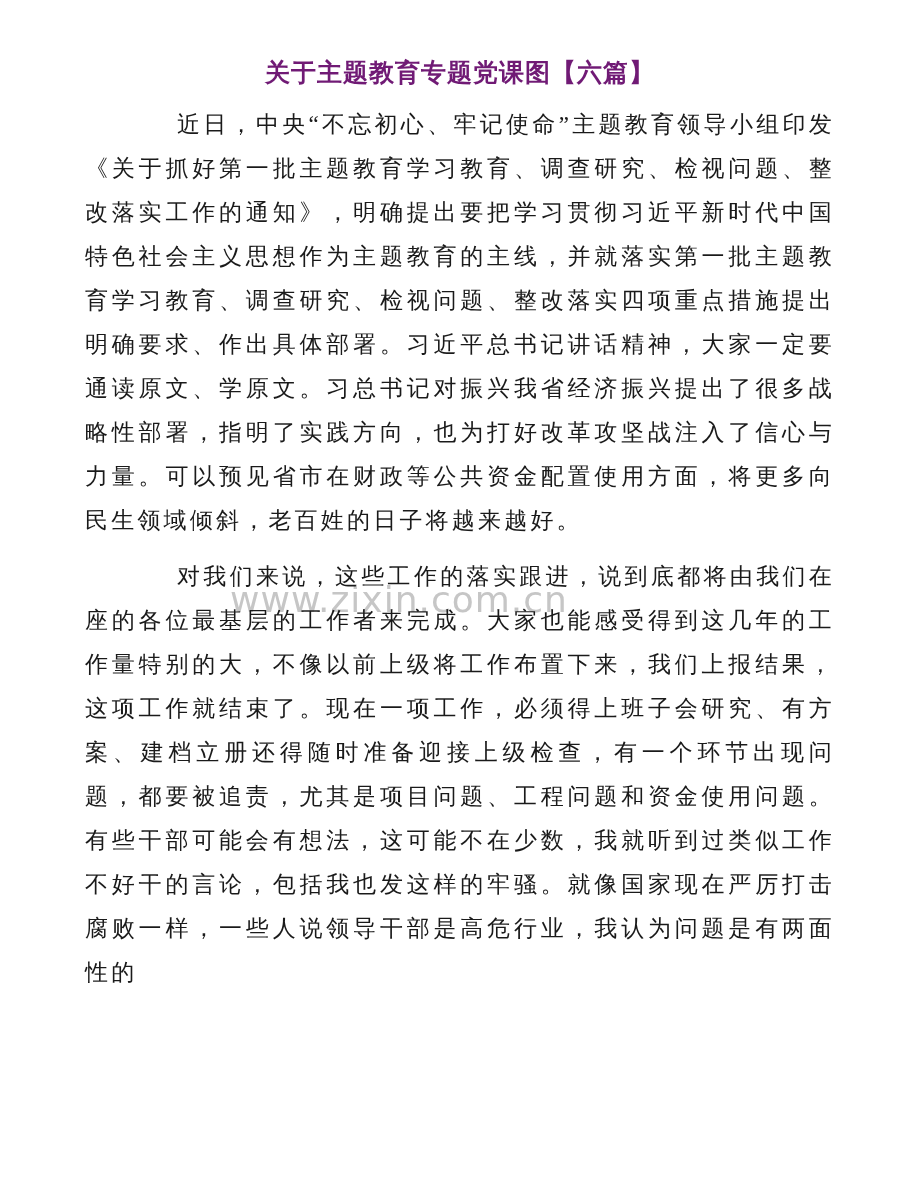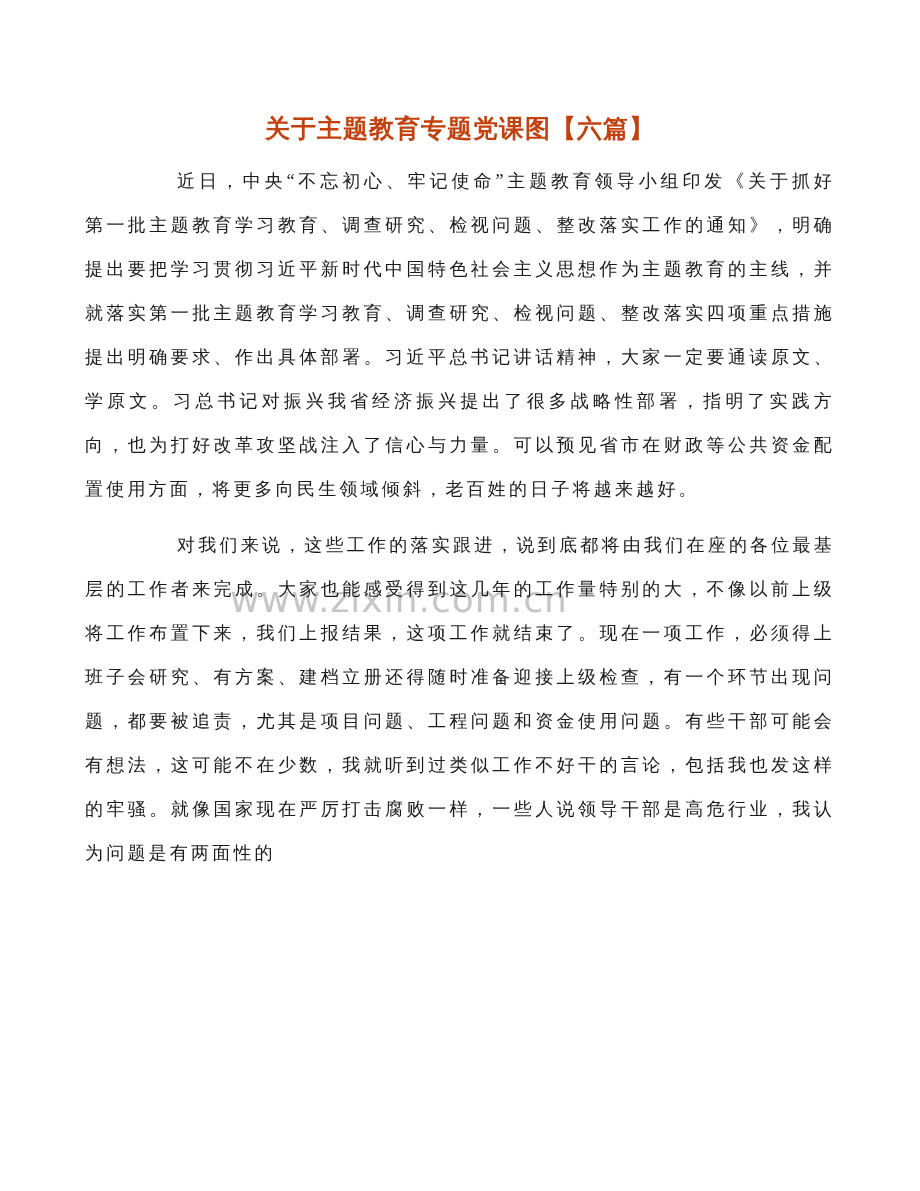--- a/index.html
+++ b/index.html
@@ -16,39 +16,39 @@
     font-family: "Liberation Serif", "DejaVu Serif", serif;
     color: #1a1a1a;
   }
   .content {
     position: relative;
     z-index: 1;
     padding: 0 85px;
   }
   .doc-title {
     margin: 0;
-    padding-top: 112px;
+    padding-top: 56px;
     text-align: center;
     font-family: "Liberation Sans", "DejaVu Sans", sans-serif;
     font-weight: bold;
     font-size: 25px;
     letter-spacing: 1px;
-    color: #c2410c;
+    color: #701a75;
   }
   .section-heading {
     margin: 30px 0 0 0;
     font-size: 23px;
     letter-spacing: 3px;
     text-indent: 92px;
     font-weight: normal;
     line-height: 44px;
   }
   .para {
     margin: 0;
-    font-size: 18px;
+    font-size: 23px;
     line-height: 44px;
     letter-spacing: 3.2px;
     text-align: justify;
     text-indent: 92px;
   }
   .para.first {
     margin-top: 14px;
   }
   .para.second {
     margin-top: 12px;

